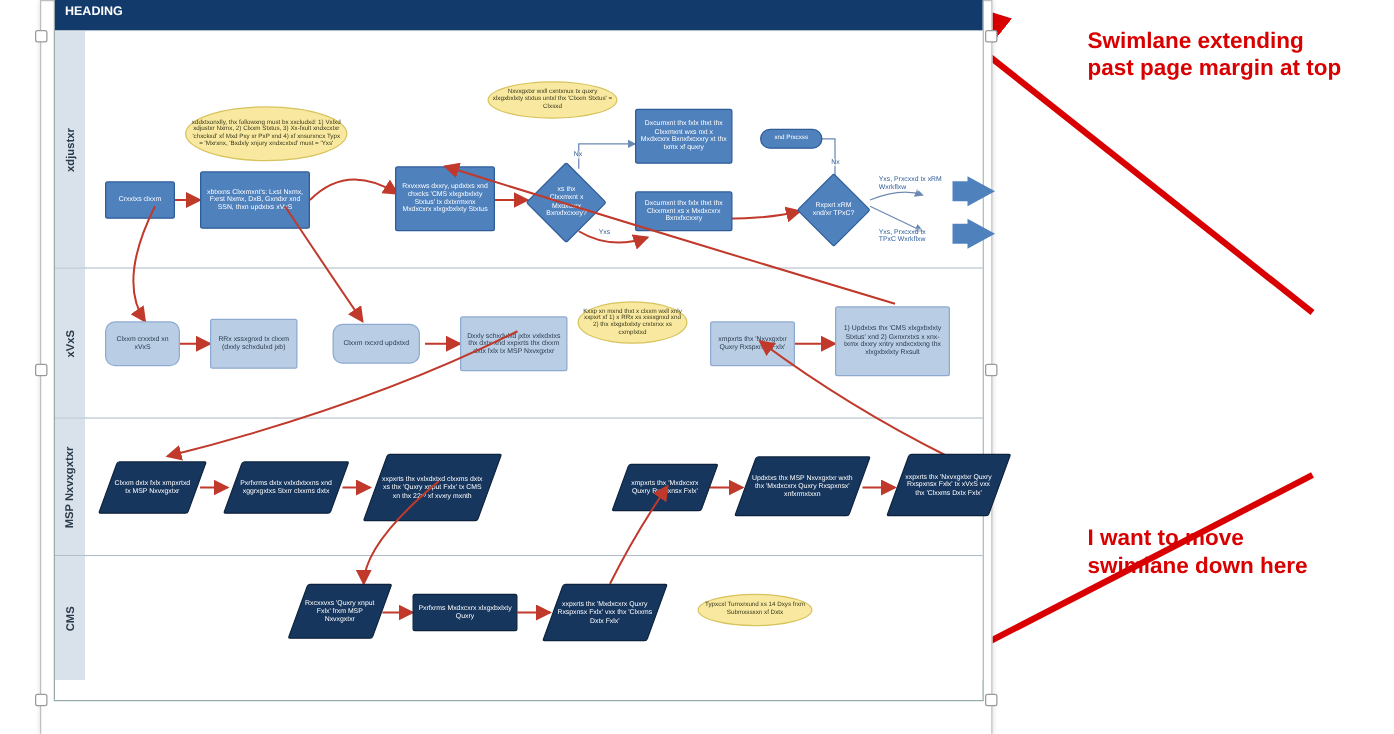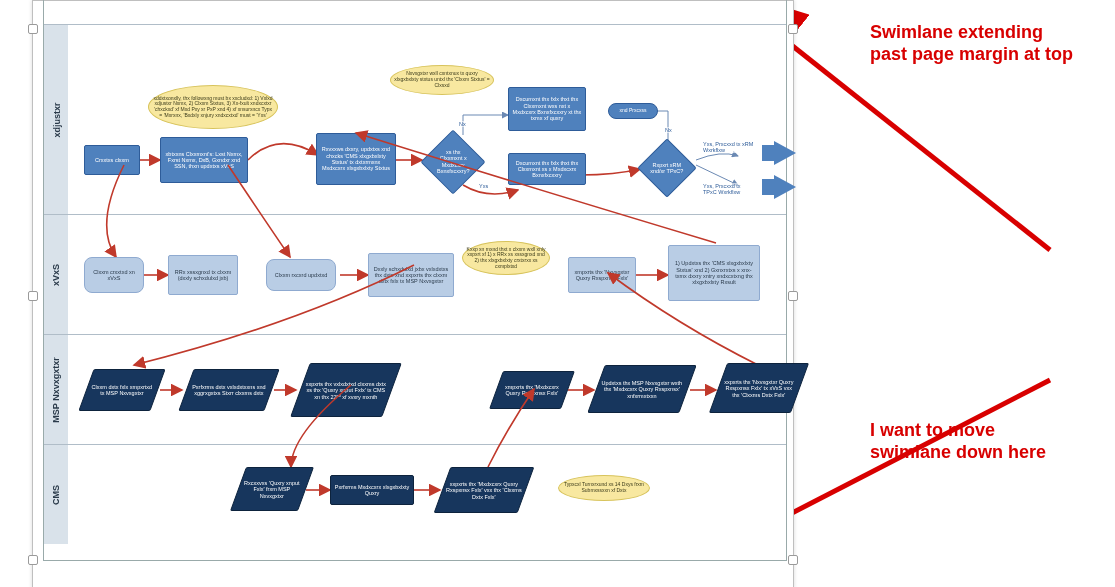--- a/index.html
+++ b/index.html
@@ -98,20 +98,21 @@
 
   <div id="page">
     <div class="handle nw"></div>
     <div class="handle ne"></div>
     <div class="handle sw"></div>
     <div class="handle se"></div>
     <div class="handle e"></div>
     <div class="handle w"></div>
 
     <div id="sw">
+      <div id="sw-head">HEADING</div>
 
       <div class="lane lane1">
         <div class="lane-label">
             <span>xdjustxr</span>
           </div>
         <div class="lane-body">
           <svg class="conn">
             <path class="flow" d="M72,135 L92,135"></path>
             <path class="flow" d="M180,135 q30,-30 70,-5"></path>
             <path class="flow" d="M328,135 L354,135"></path>

